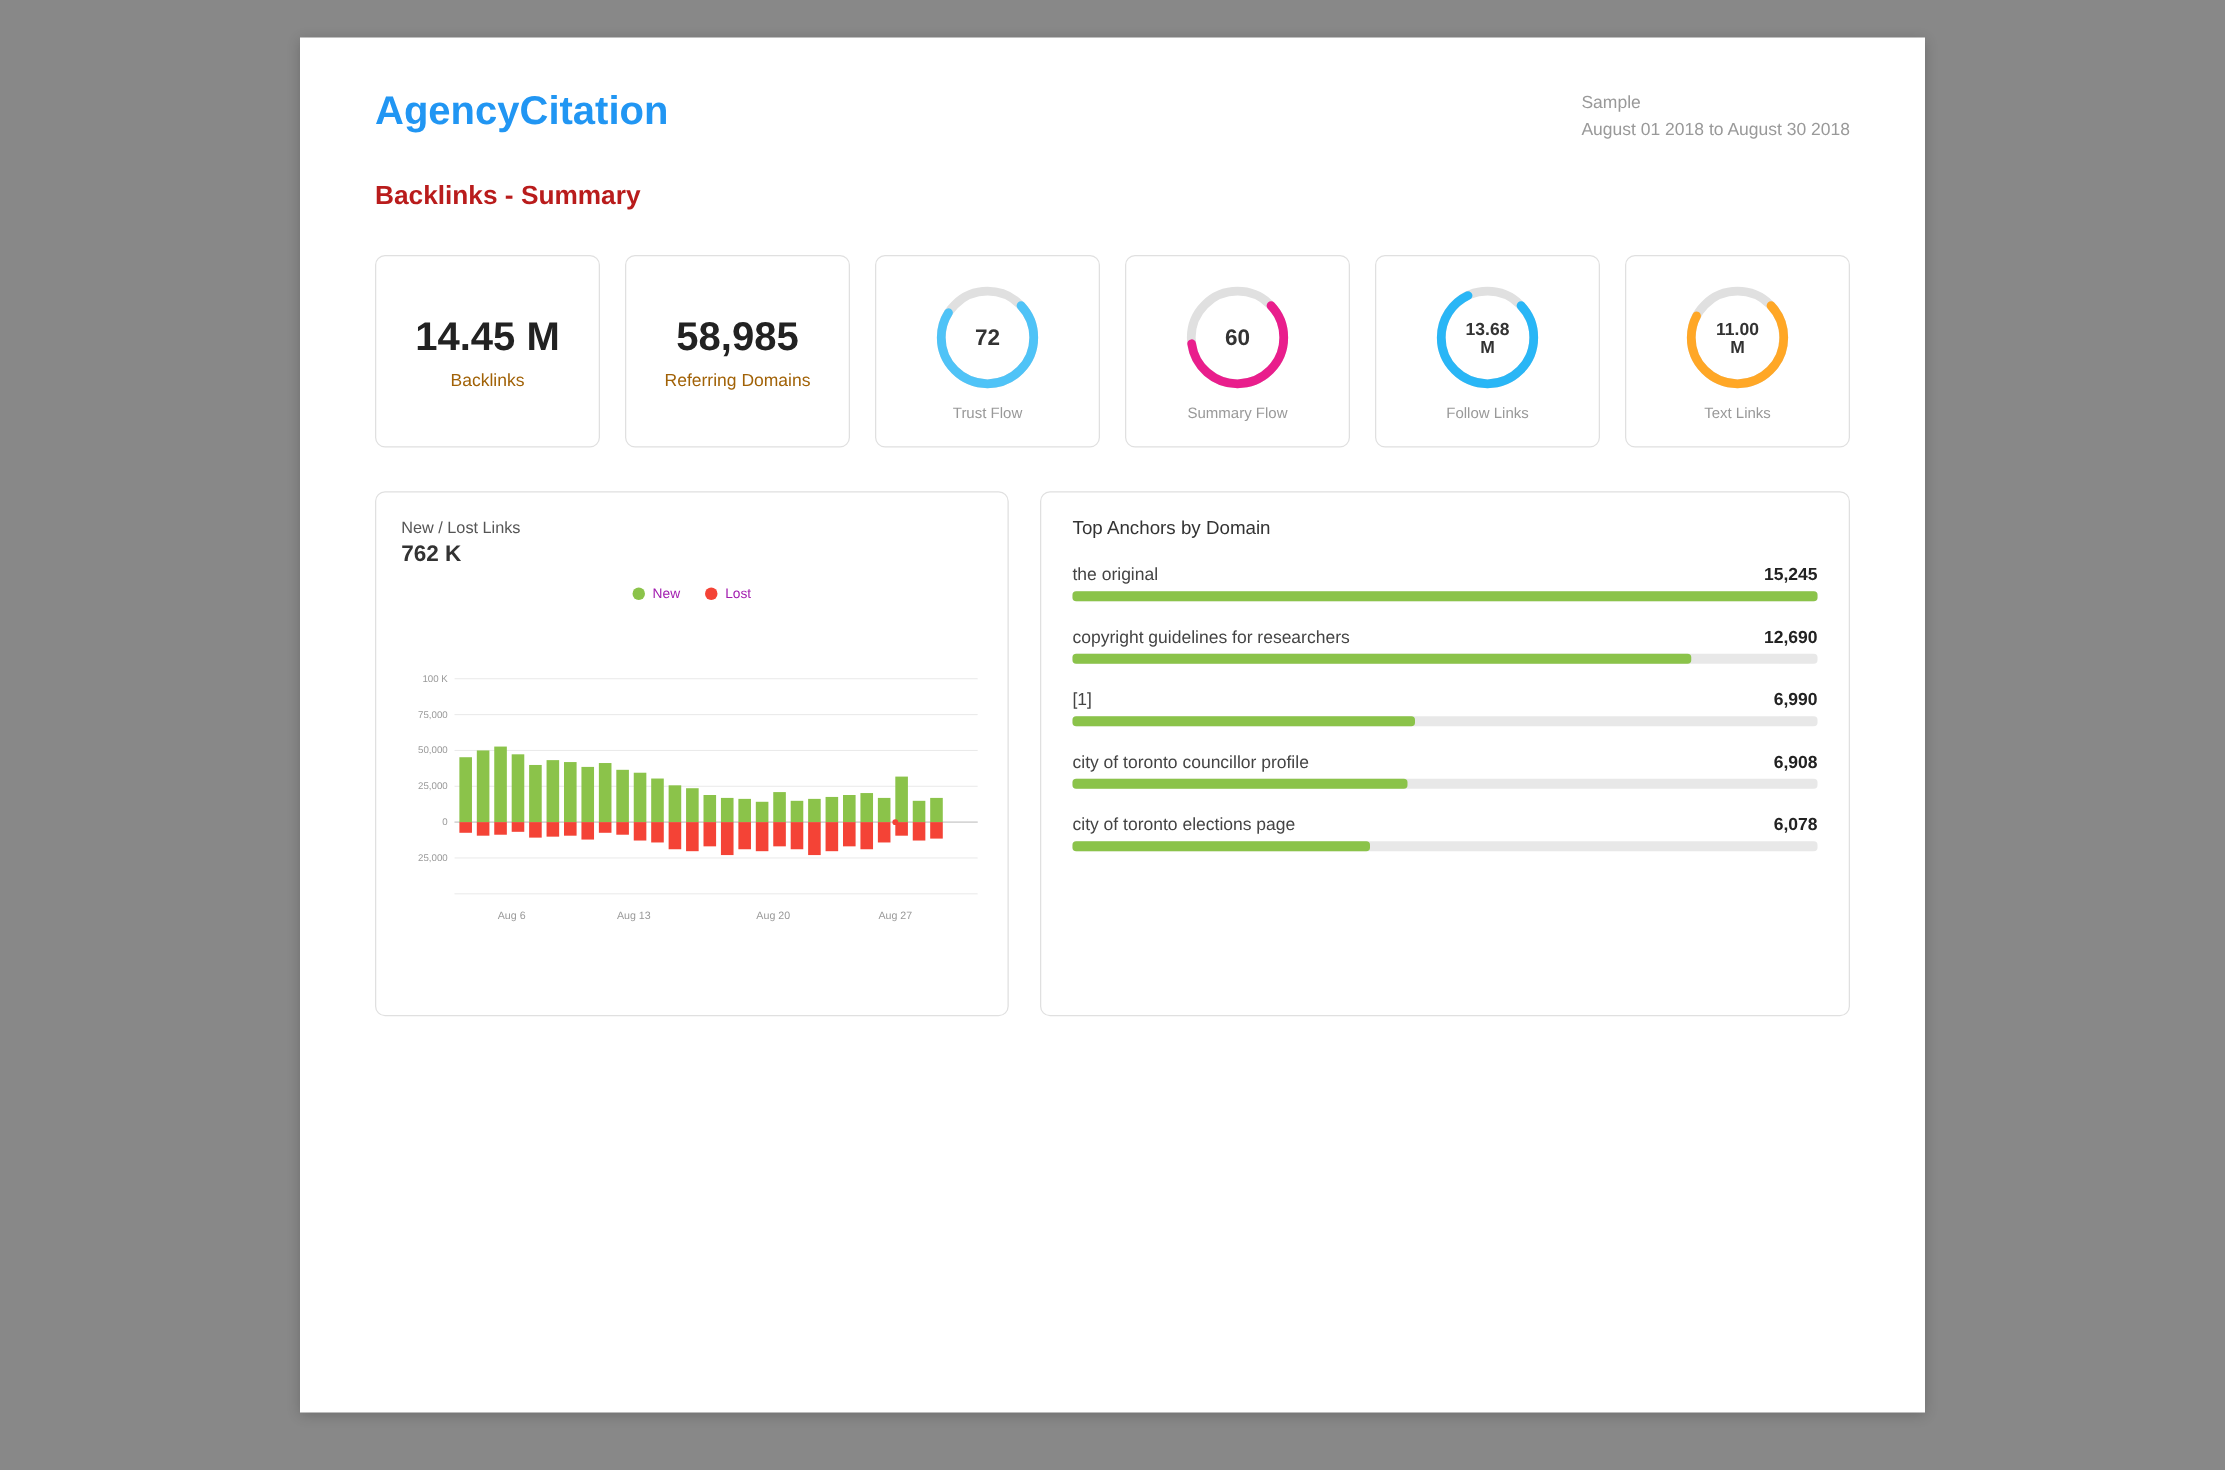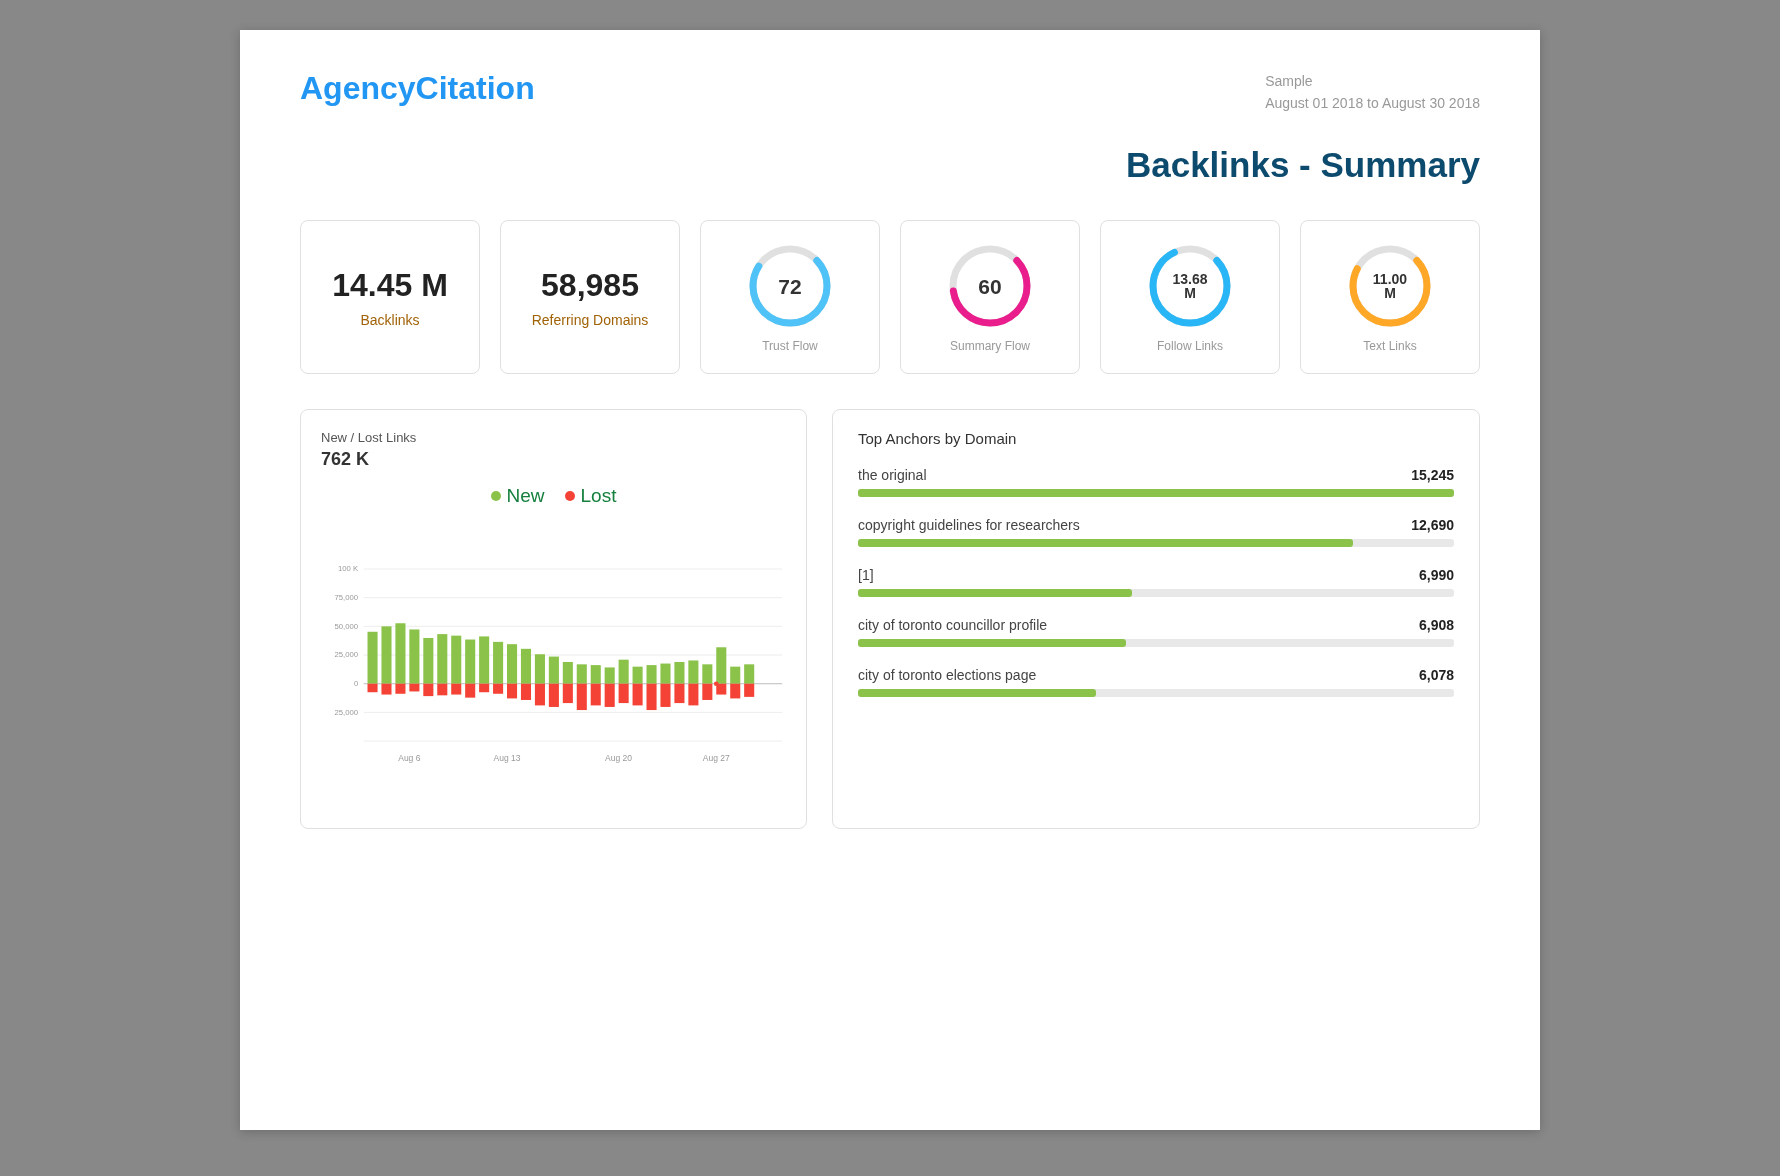--- a/index.html
+++ b/index.html
@@ -34,24 +34,24 @@
       color: #2196F3;
       font-weight: 700;
     }
     .header-meta {
       text-align: left;
       color: #999;
       font-size: 14px;
       line-height: 1.6;
     }
     .page-title {
-      text-align: right;
-      font-size: 35px;
-      font-weight: 700;
-      color: #0c4a6e;
+      text-align: left;
+      font-size: 21px;
+      font-weight: 700;
+      color: #b91c1c;
       margin-bottom: 35px;
     }
     .metrics-row {
       display: flex;
       gap: 20px;
       margin-bottom: 35px;
     }
     .metric-card {
       flex: 1;
       border: 1px solid #e0e0e0;
@@ -98,21 +98,21 @@
       height: 90px;
     }
     .donut-center {
       position: absolute;
       top: 50%;
       left: 50%;
       transform: translate(-50%, -50%);
       text-align: center;
     }
     .donut-center-value {
-      font-size: 21px;
+      font-size: 18px;
       font-weight: 700;
       color: #333;
       line-height: 1;
     }
     .donut-label {
       font-size: 12px;
       color: #999;
       margin-top: 8px;
     }
     
@@ -136,22 +136,22 @@
       font-size: 18px;
       font-weight: 700;
       color: #333;
       margin-bottom: 15px;
     }
     .chart-legend {
       display: flex;
       gap: 20px;
       justify-content: center;
       margin-bottom: 15px;
-      font-size: 19px;
-      color: #15803d;
+      font-size: 11px;
+      color: #a21caf;
       text-align: center;
     }
     .legend-item {
       display: flex;
       align-items: center;
       gap: 6px;
     }
     .legend-dot {
       width: 10px;
       height: 10px;

